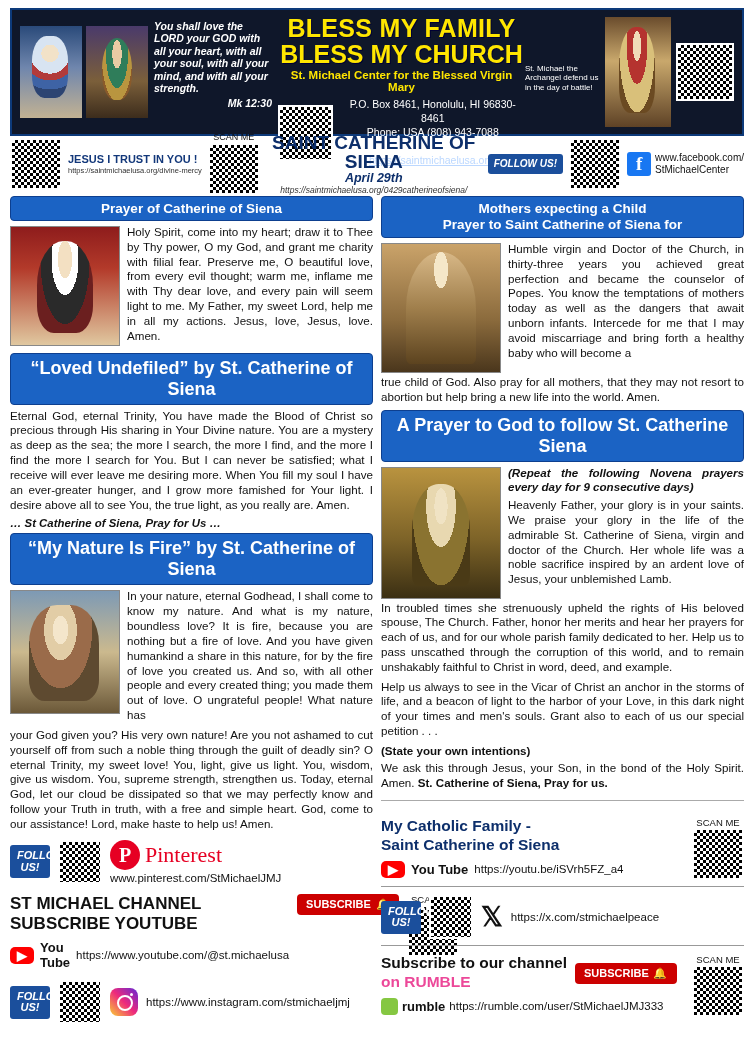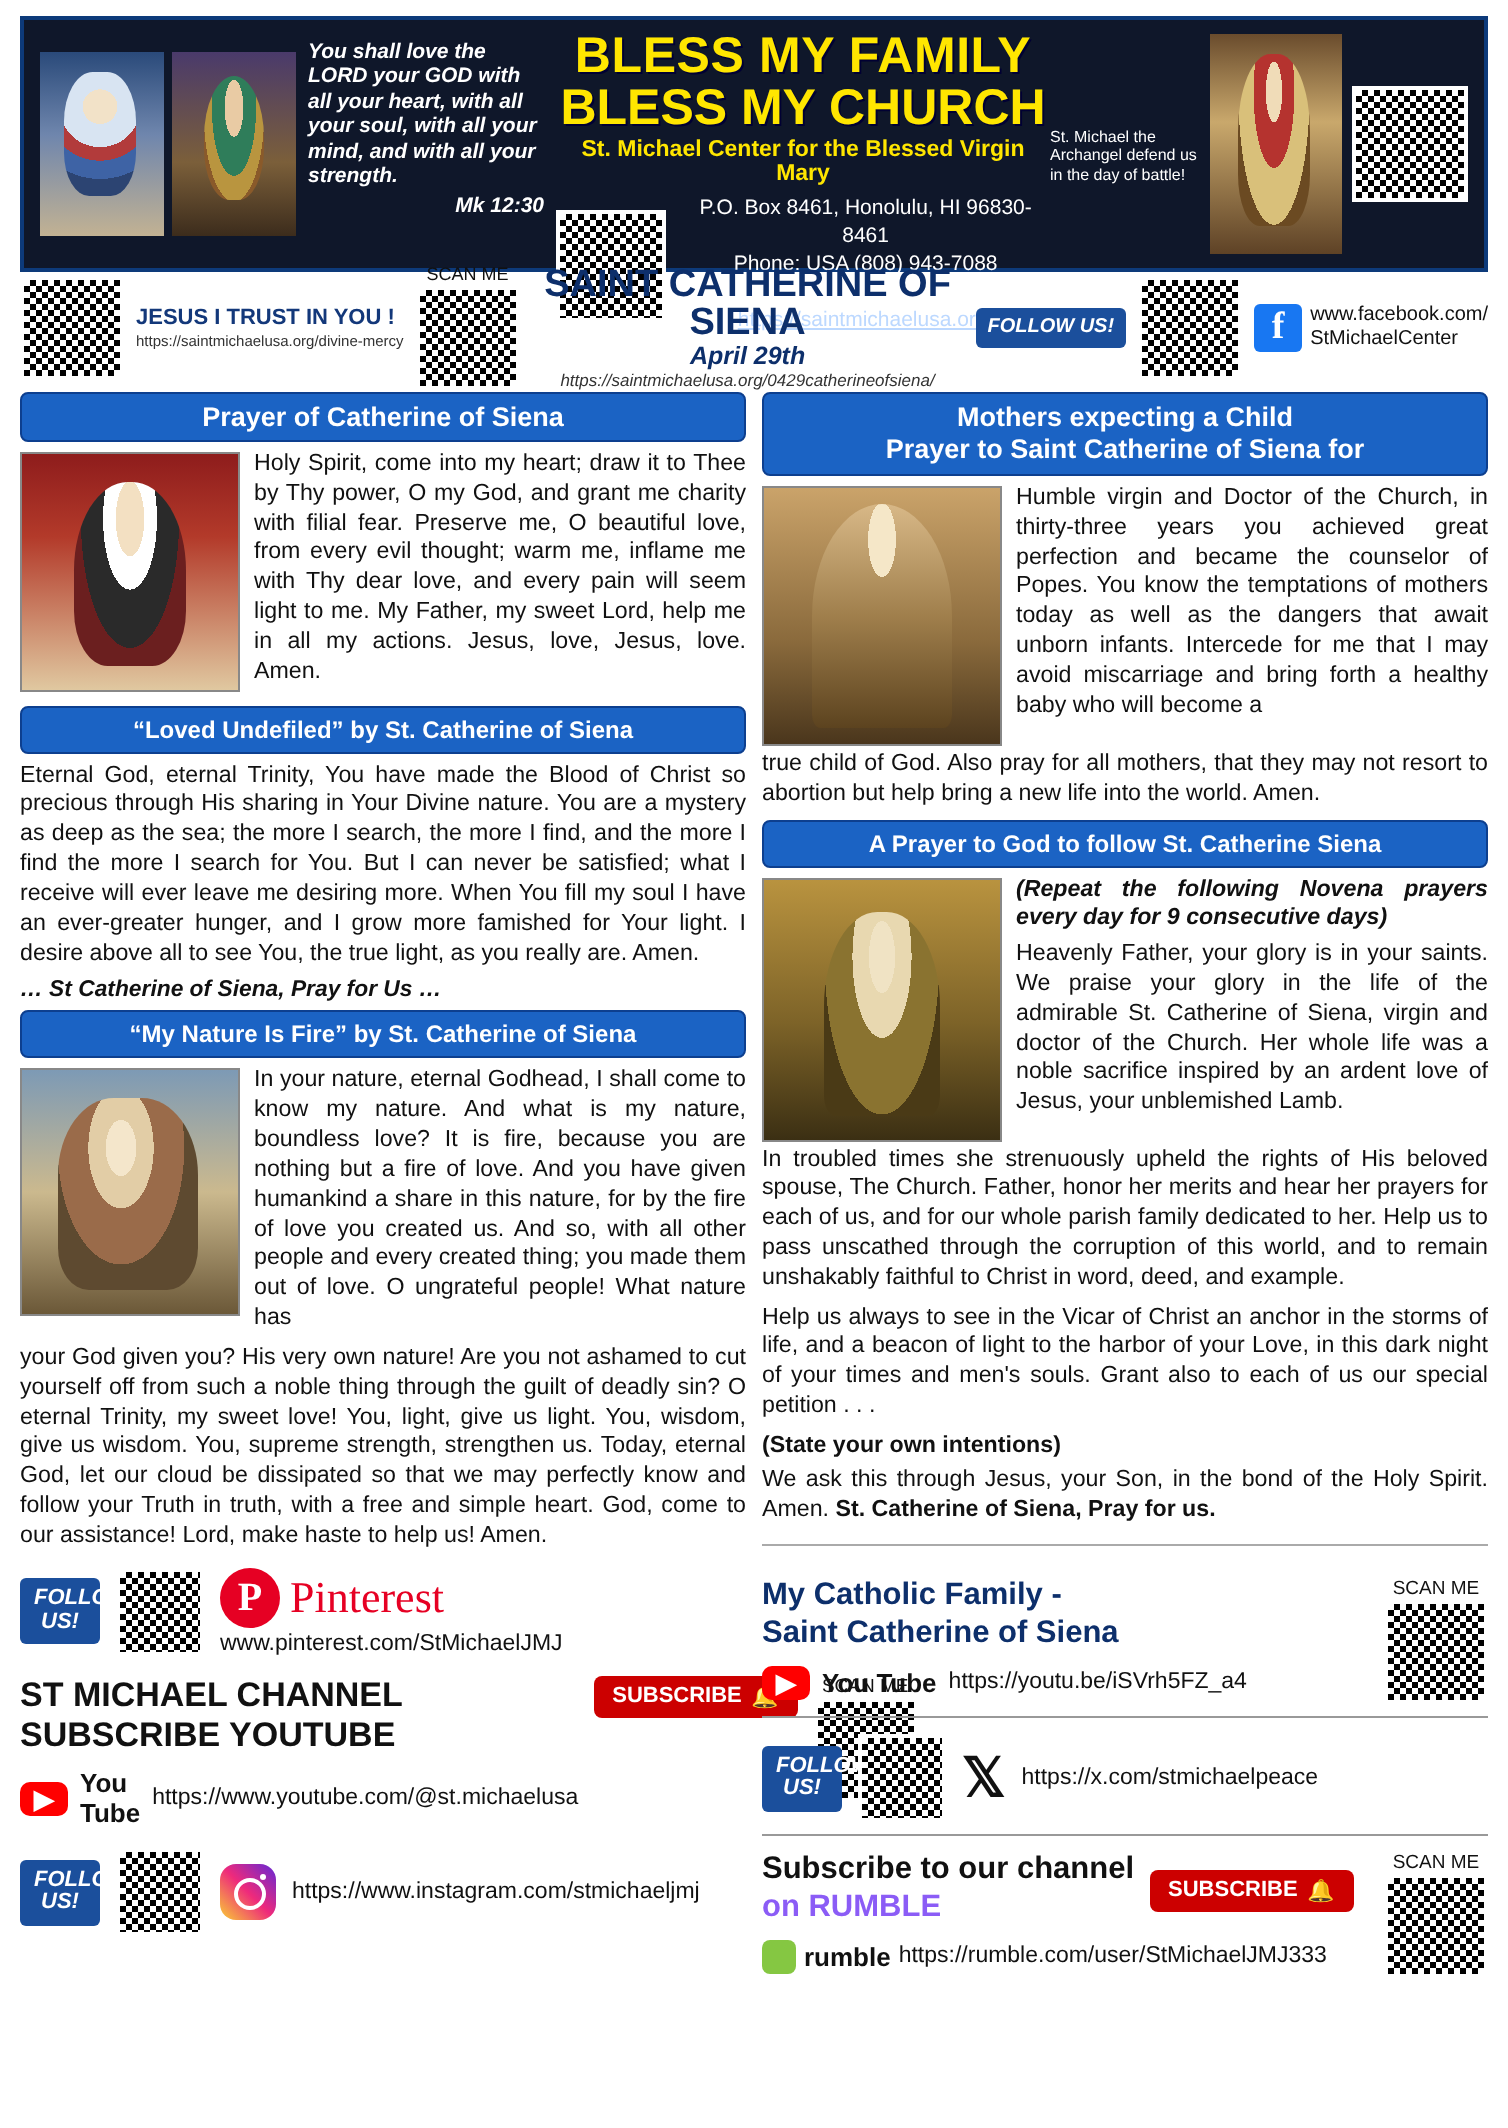--- a/index.html
+++ b/index.html
@@ -72,21 +72,21 @@
   .link-line{font-size:8.5px;font-style:italic;color:#333;}
 
   
   .cols{display:flex;gap:8px;margin:4px 10px 0 10px;}
   .col{width:363px;}
   .bar{
     background:#1b63c4;color:#fff;font-weight:bold;font-size:13.5px;
     text-align:center;padding:4px 6px;border-radius:4px;margin:4px 0 4px 0;
     border:1px solid #0d3f8f;
   }
-  .bar.small{font-size:12px;}
+  .bar.small{font-size:18px;}
   .bar.two{line-height:1.18;}
   p.body{font-size:11.6px;line-height:1.28;text-align:justify;margin:0 0 5px 0;}
   .pic{float:left;margin:1px 7px 2px 0;border:1px solid #888;}
   .pic-cath{width:108px;height:118px;background:linear-gradient(180deg,#8e1c1c 0%,#b33a2a 35%,#e0c8a0 100%);position:relative;overflow:hidden;}
   .pic-cath:after{content:"";position:absolute;left:26px;top:14px;width:56px;height:92px;background:radial-gradient(ellipse at 50% 20%,#f3e0c2 0 18%,#ffffff 18% 34%,#2a2a2a 34% 62%,#6b1f1f 62% 100%);border-radius:48% 48% 30% 30%;}
   .pic-church{width:118px;height:128px;background:linear-gradient(180deg,#caa36a 0%,#8a6a3c 60%,#4a361c 100%);position:relative;overflow:hidden;}
   .pic-church:after{content:"";position:absolute;left:24px;top:8px;width:70px;height:112px;background:
      radial-gradient(ellipse at 50% 16%,#f5e7c8 0 14%,transparent 14%),
      linear-gradient(180deg,#d8b887 0%,#a07f4c 50%,#5c431f 100%);
      border-radius:50% 50% 6% 6%;}
@@ -319,21 +319,21 @@
         <div class="urltxt">https://x.com/stmichaelpeace</div>
       </div>
 
       <div class="sep"></div>
 
       <div class="social" style="align-items:flex-start;">
         <div style="flex:1;">
           <div style="display:flex;align-items:center;gap:8px;">
             <div>
               <div class="big-head" style="color:#111;">Subscribe to our channel</div>
-              <div class="big-head" style="color:#8b5cf6;">on RUMBLE</div>
+              <div class="big-head" style="color:#ec4899;">on RUMBLE</div>
             </div>
             <div class="subscribe-btn">
               <span>SUBSCRIBE</span>
               <span class="bell">🔔</span>
             </div>
           </div>
           <div class="rumble" style="margin-top:6px;">
             <span class="rum-icon"></span>
             <span class="rum-word">rumble</span>
             <span class="urltxt">https://rumble.com/user/StMichaelJMJ333</span>

